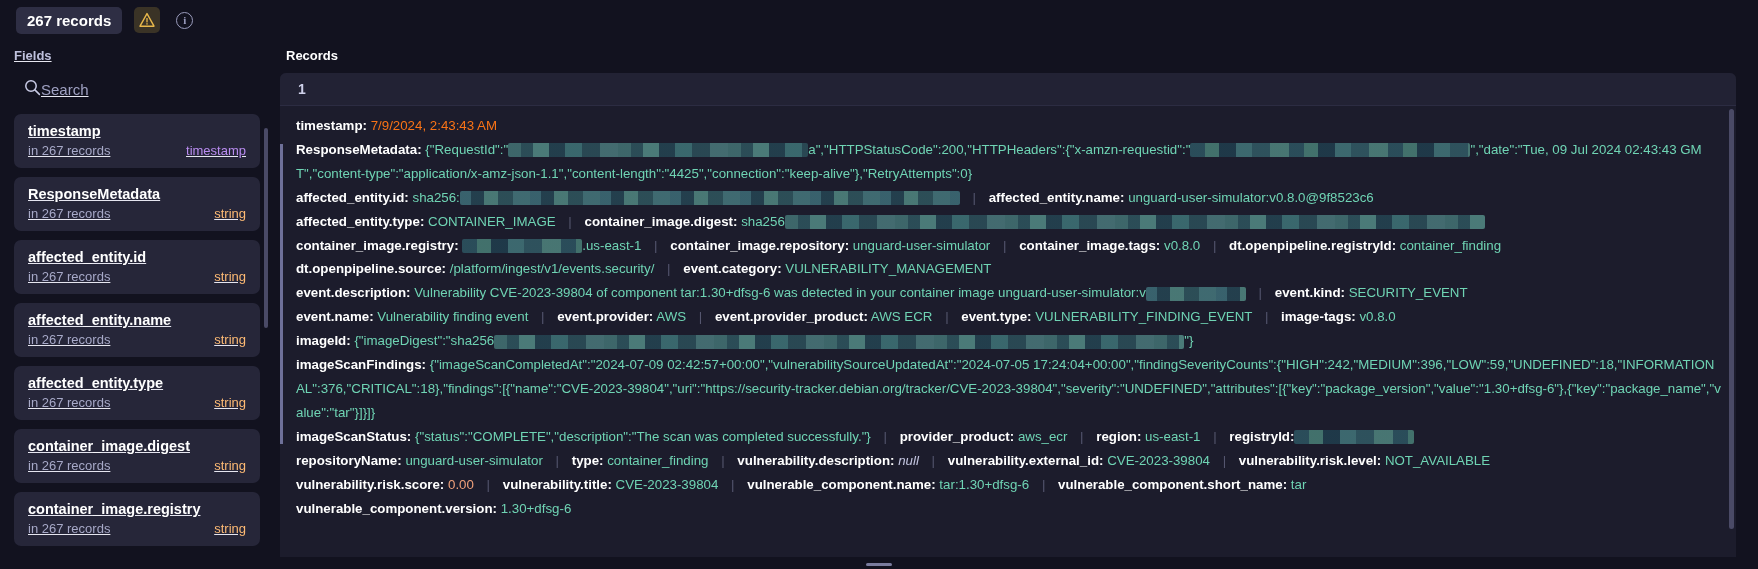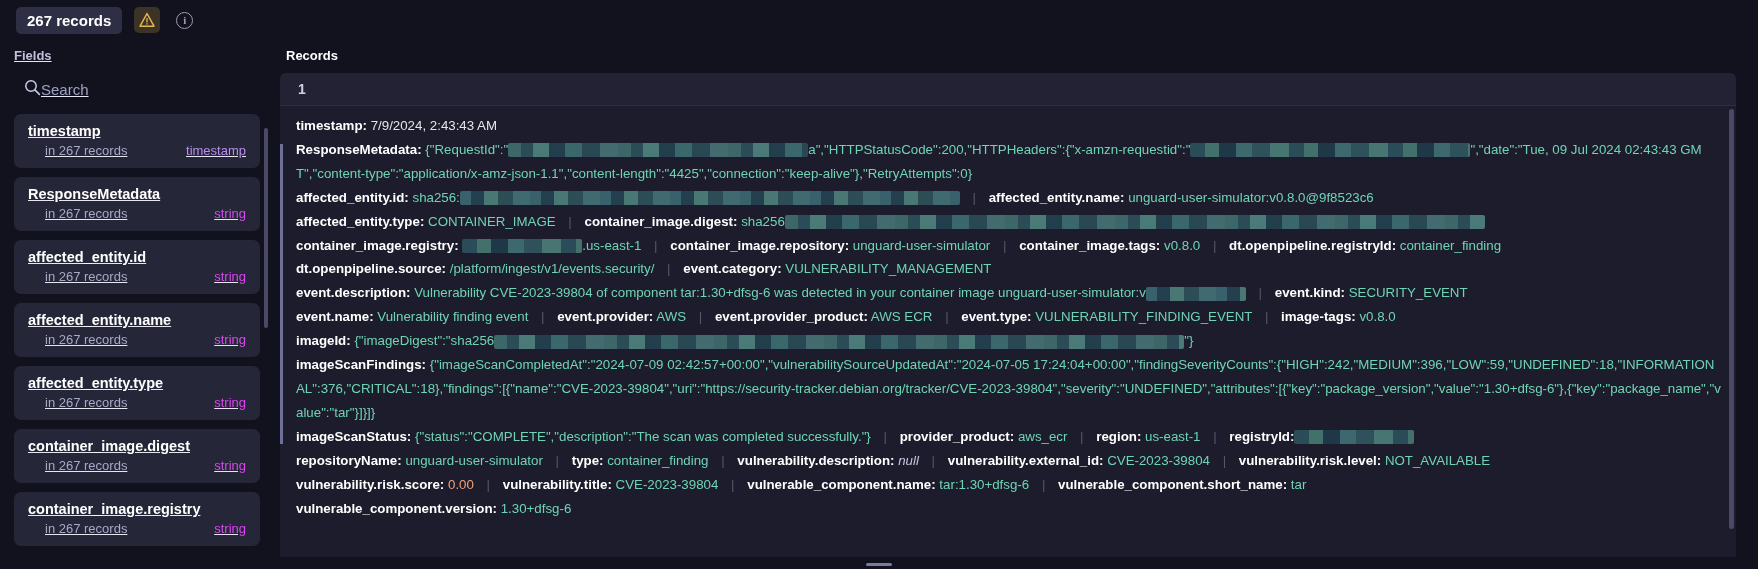--- a/index.html
+++ b/index.html
@@ -111,22 +111,22 @@
     white-space: nowrap;
     overflow: hidden;
     text-overflow: ellipsis;
   }
   .field-meta {
     display: flex;
     justify-content: space-between;
     align-items: baseline;
     font-size: 13px;
   }
-  .field-count { color: #a7a9c8; margin-left: 17px; }
-  .field-type-string { color: #d946ef; }
+  .field-count { color: #a7a9c8; }
+  .field-type-string { color: #fdba74; }
   .field-type-timestamp { color: #b98cf0; }
 
   .fields-scrollbar {
     position: absolute;
     right: 4px;
     top: 88px;
     width: 4px;
     height: 200px;
     background: #4a4a66;
     border-radius: 2px;
@@ -174,21 +174,21 @@
   .record-body::before {
     content: "";
     position: absolute;
     left: 0; top: 38px;
     width: 3px; height: 300px;
     background: #6e7099;
   }
   .ln { display: block; }
   .k { color: #ffffff; font-weight: 700; }
   .v-str { color: #6fd4b4; }
-  .v-ts  { color: #e5e5e5; }
+  .v-ts  { color: #f97316; }
   .v-num { color: #f0a07a; }
   .v-null { color: #c3c5e0; font-style: italic; }
   .sep { color: #55566f; padding: 0 9px; }
 
   
   .redact {
     display: inline-block;
     vertical-align: middle;
     height: 14px;
     border-radius: 2px;

